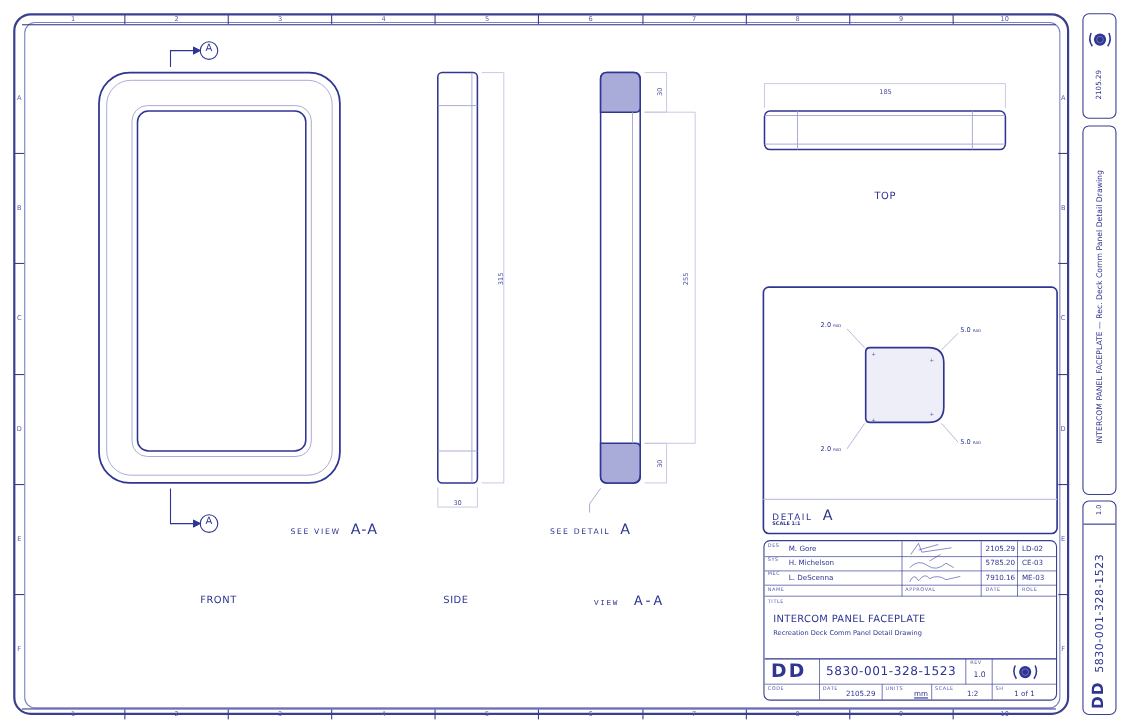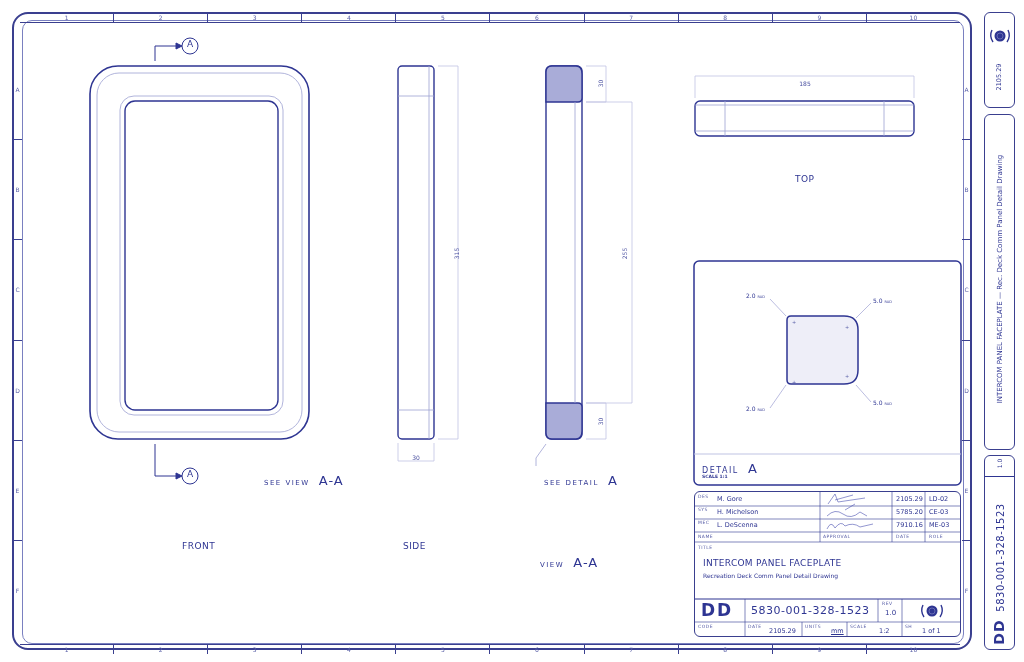--- a/index.html
+++ b/index.html
@@ -135,25 +135,25 @@
 </div>
 <div class="abs lbl" style="left:182px;top:541px;">FRONT</div>
 
 <div class="abs dim vtext" style="left:444px;top:250px;width:24px;text-align:center;">315</div>
 <div class="abs dim" style="left:409px;top:454px;width:14px;text-align:center;">30</div>
 <div class="abs lbl" style="left:403px;top:541px;">SIDE</div>
 
 <div class="abs dim vtext" style="left:590px;top:80px;width:20px;text-align:center;">30</div>
 <div class="abs dim vtext" style="left:614px;top:250px;width:20px;text-align:center;">255</div>
 <div class="abs dim vtext" style="left:590px;top:418px;width:20px;text-align:center;">30</div>
-<div class="abs" style="left:500px;top:470px;margin-left:44px;">
+<div class="abs" style="left:500px;top:470px;">
   <span class="lbl-wide" style="font-size:7px;">SEE DETAIL</span>
   <span class="lbl-big" style="margin-left:4px;">A</span>
 </div>
-<div class="abs" style="left:540px;top:552px;">
+<div class="abs" style="left:540px;top:537px;font-family:Liberation Mono, monospace;">
   <span class="lbl-wide" style="font-size:7px;">VIEW</span>
   <span class="lbl-big" style="margin-left:4px;">A-A</span>
 </div>
 
 <div class="abs dim" style="left:790px;top:80px;width:30px;text-align:center;">185</div>
 <div class="abs lbl" style="left:795px;top:174px;">TOP</div>
 
 <div class="abs" style="left:746px;top:292px;font-size:6px;"><span>2.0</span> <span style="font-size:3.5px;">RAD</span></div>
 <div class="abs" style="left:873px;top:297px;font-size:6px;"><span>5.0</span> <span style="font-size:3.5px;">RAD</span></div>
 <div class="abs" style="left:746px;top:405px;font-size:6px;"><span>2.0</span> <span style="font-size:3.5px;">RAD</span></div>

